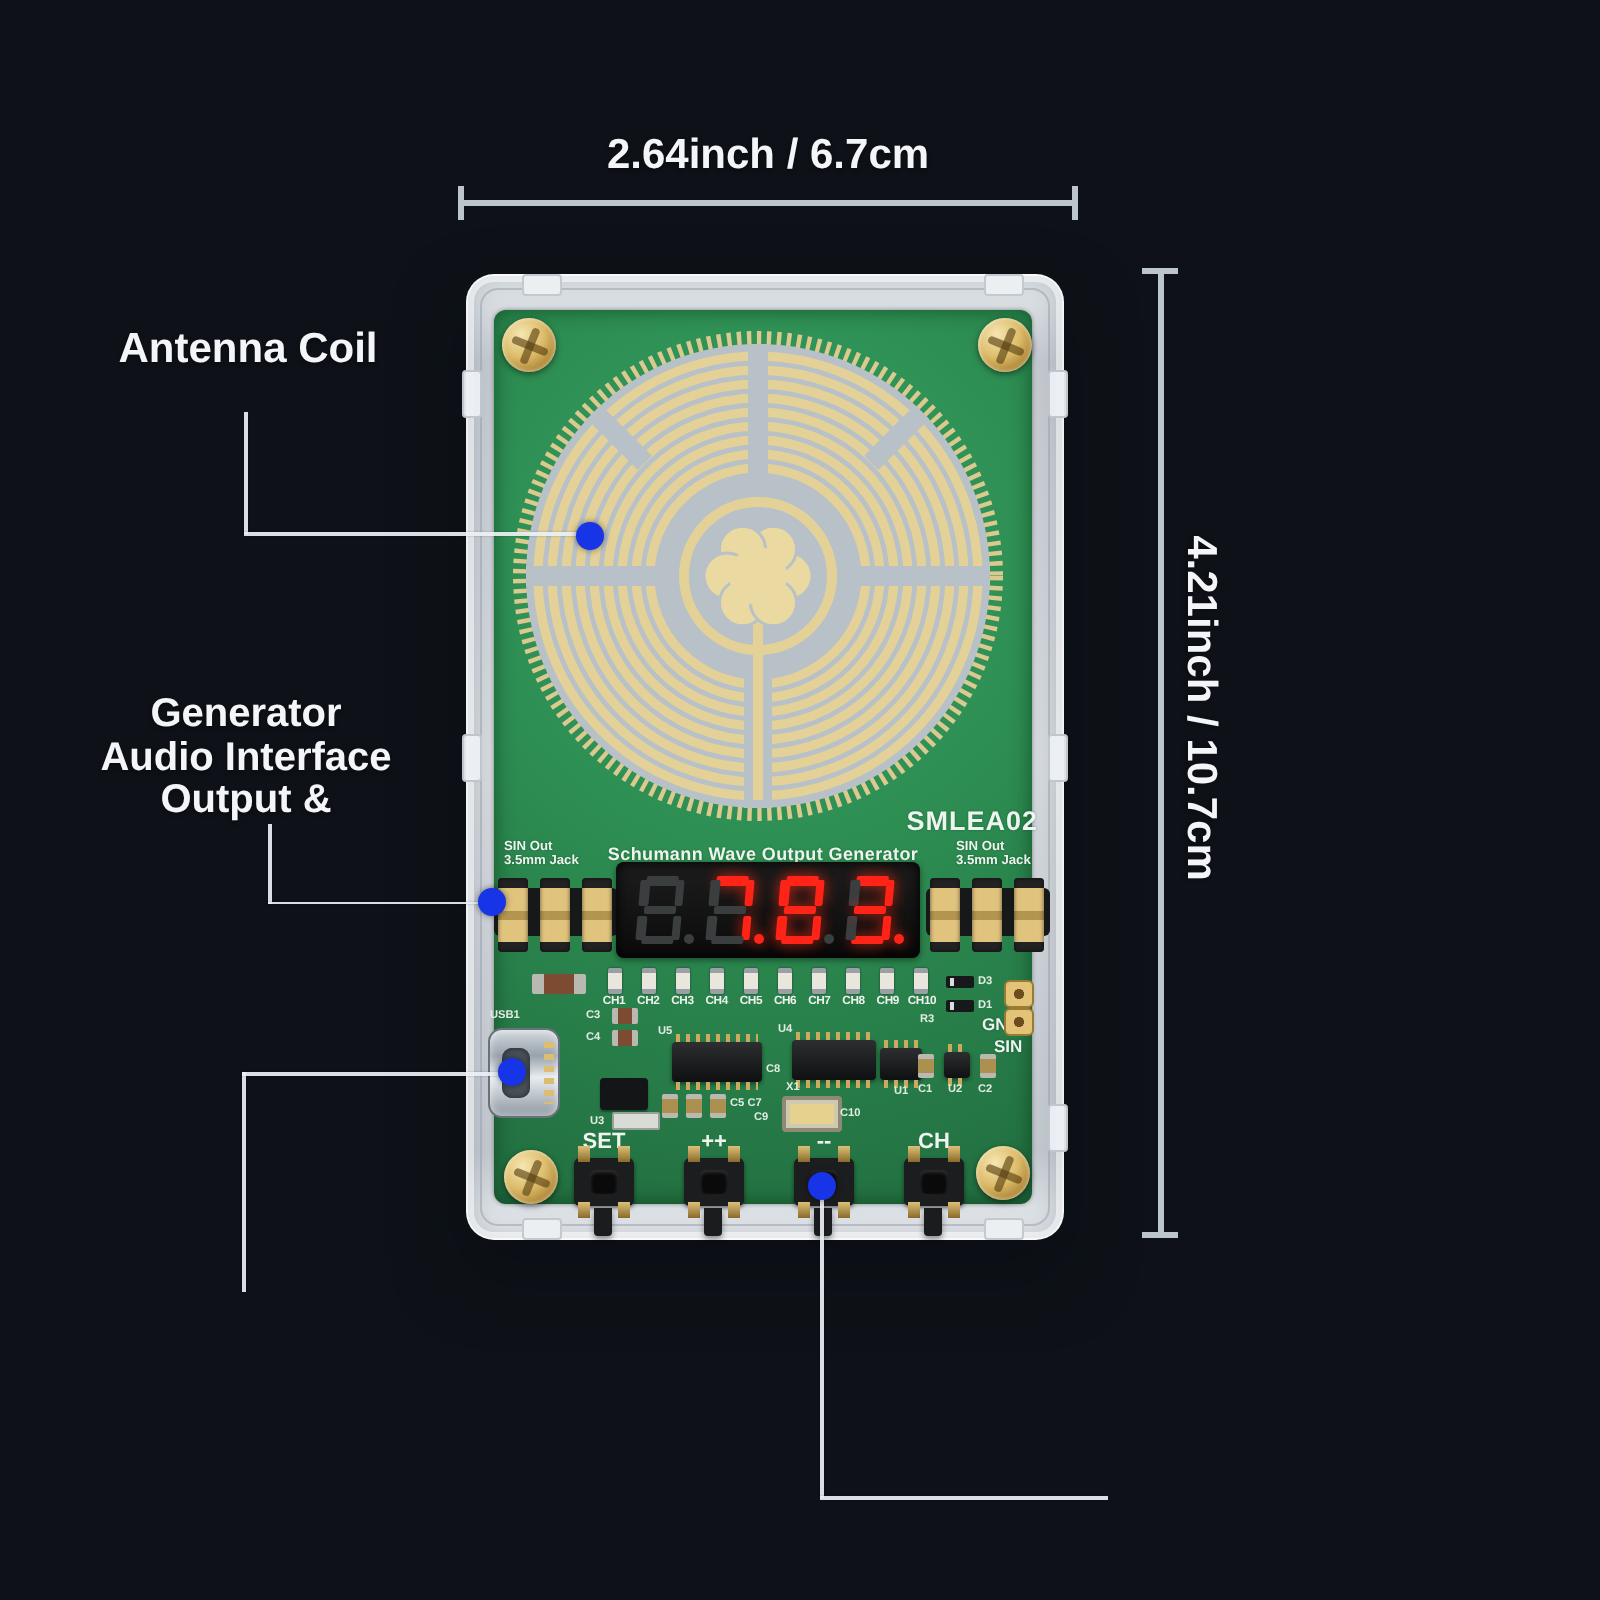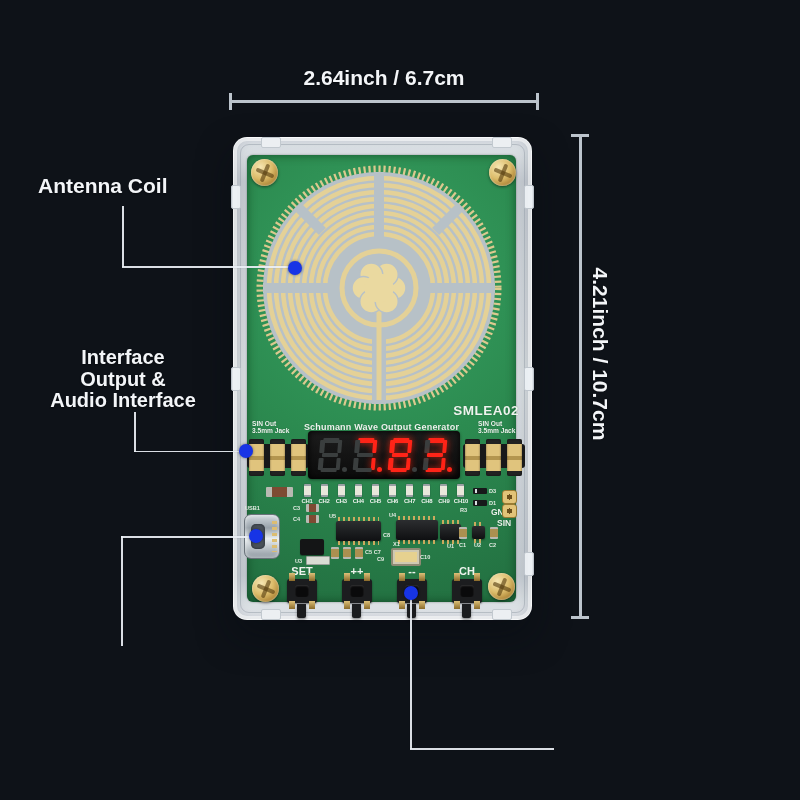--- a/index.html
+++ b/index.html
@@ -7,21 +7,21 @@
     position:relative;width:640px;height:800px;overflow:hidden;
     font-family:"Liberation Sans", sans-serif;
     background:
       radial-gradient(ellipse 560px 300px at 62% 82%, rgba(200,210,220,0.22), rgba(200,210,220,0) 70%),
       linear-gradient(135deg,#0e131b 0%,#141a25 22%,#222c39 42%,#3e4b5a 60%,#606d7b 78%,#7a8ema 200%),
       linear-gradient(180deg,#11161f 0%,#1a2230 30%,#3a4654 55%,#5d6a78 75%,#6e7a87 100%);
   }
   .txt{color:#f3f5f8;font-weight:bold;text-shadow:0 1px 2px rgba(0,0,0,.45);}
   
   .anno{position:absolute;}
-  .anno-antenna{left:38px;top:174px;width:172px;text-align:left;font-size:21px;line-height:24px;}
+  .anno-antenna{left:38px;top:163px;width:172px;text-align:center;font-size:21px;line-height:24px;}
   .anno-freq{left:28px;top:347px;width:190px;text-align:center;font-size:20px;line-height:21.5px;}
   .anno-usb{left:38px;top:645px;width:250px;text-align:left;font-size:20px;line-height:22px;}
   .anno-kbd{left:464px;top:712px;width:310px;text-align:left;font-size:20px;line-height:22px;}
   .cline{position:absolute;background:rgba(235,240,246,0.92);box-shadow:0 0 1px rgba(0,0,0,.3);}
   .dot{position:absolute;width:14px;height:14px;border-radius:50%;background:#1734e6;box-shadow:0 0 3px rgba(0,0,20,.5);}
   
   .dim-line{position:absolute;background:#bcc4cc;}
   .dim-label-h{position:absolute;left:230px;top:66px;width:308px;text-align:center;font-size:21px;}
   .dim-label-v{position:absolute;left:600px;top:354px;transform:translate(-50%,-50%) rotate(90deg);white-space:nowrap;font-size:21px;}
   
@@ -402,17 +402,17 @@
   <div class="cline" style="left:410px;top:596px;width:1.5px;height:153px;"></div>
   <div class="cline" style="left:410px;top:748px;width:144px;height:1.5px;"></div>
 
   <div class="dot" style="left:288px;top:261px;"></div>
   <div class="dot" style="left:239px;top:444px;"></div>
   <div class="dot" style="left:249px;top:529px;"></div>
   <div class="dot" style="left:404px;top:586px;"></div>
 
   <div class="txt anno anno-antenna">Antenna Coil</div>
   <div class="txt anno anno-freq">
-    <div>Interface</div>
+    <div>Generator</div>
+    <div>Audio Interface</div>
     <div>Output &amp;</div>
-    <div>Audio Interface</div>
   </div>
 </div>
 
 </body></html>

